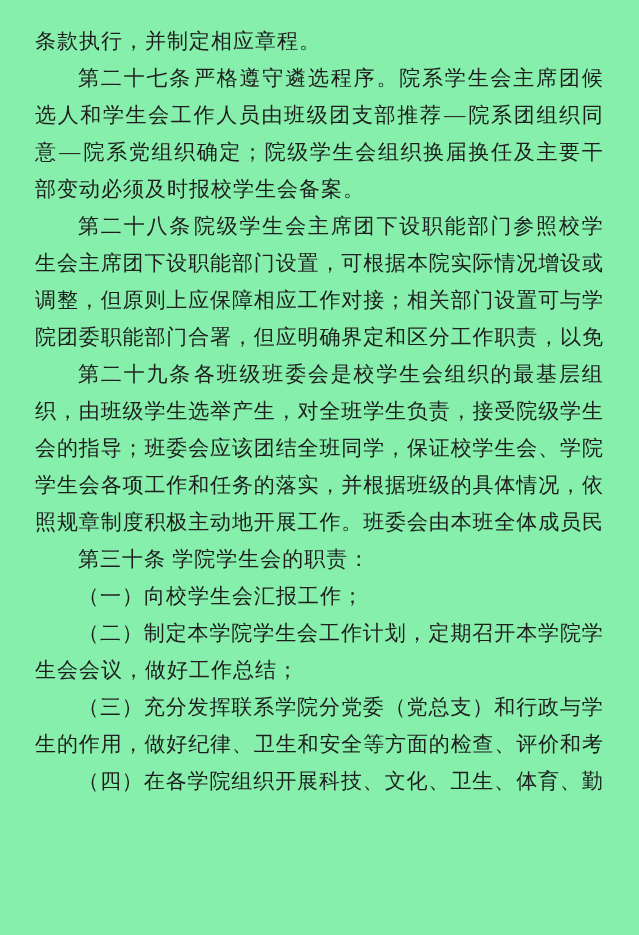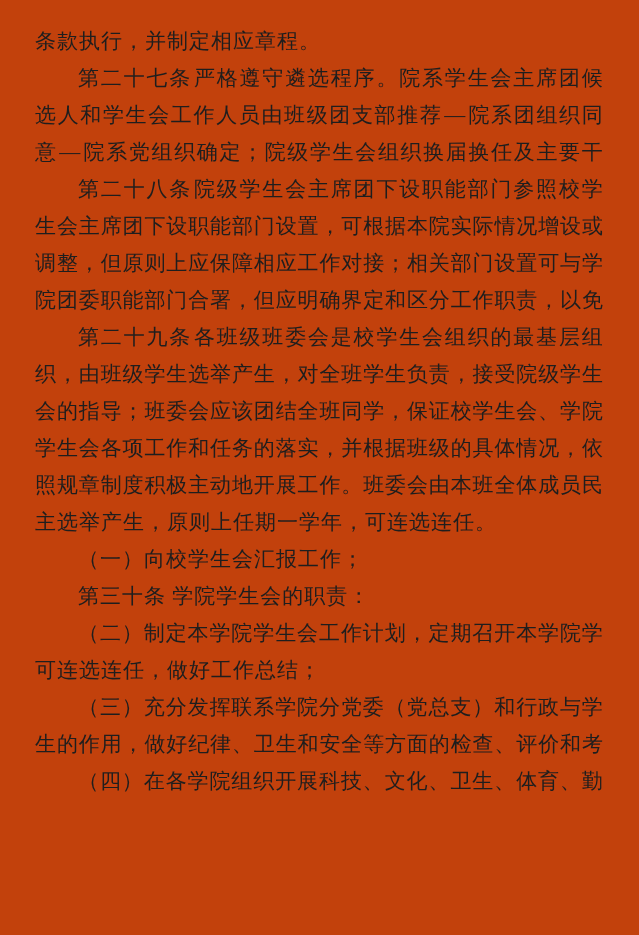--- a/index.html
+++ b/index.html
@@ -48,21 +48,21 @@
     padding-left: 43px;
   }
   
   .text-line:not(.fill) {
     letter-spacing: 1px;
   }
 </style>
 </head>
 <body>
 
-<div class="page" style="background: #c2410c; color: rgb(30, 30, 30);">
+<div class="page" style="background: #86efac; color: rgb(30, 30, 30);">
   <div class="doc-body" id="doc-body">
       <div class="para">
         <div class="text-line">条款执行，并制定相应章程。</div>
       </div>
       <div class="para">
         <div class="text-line fill indent">
           <span class="glyph">第</span>
           <span class="glyph">二</span>
           <span class="glyph">十</span>
           <span class="glyph">七</span>
@@ -138,20 +138,21 @@
           <span class="glyph">织</span>
           <span class="glyph">换</span>
           <span class="glyph">届</span>
           <span class="glyph">换</span>
           <span class="glyph">任</span>
           <span class="glyph">及</span>
           <span class="glyph">主</span>
           <span class="glyph">要</span>
           <span class="glyph">干</span>
         </div>
+        <div class="text-line">部变动必须及时报校学生会备案。</div>
       </div>
       <div class="para">
         <div class="text-line fill indent">
           <span class="glyph">第</span>
           <span class="glyph">二</span>
           <span class="glyph">十</span>
           <span class="glyph">八</span>
           <span class="glyph">条</span>
           <span class="glyph"> </span>
           <span class="glyph">院</span>
@@ -390,27 +391,26 @@
           <span class="glyph">会</span>
           <span class="glyph">由</span>
           <span class="glyph">本</span>
           <span class="glyph">班</span>
           <span class="glyph">全</span>
           <span class="glyph">体</span>
           <span class="glyph">成</span>
           <span class="glyph">员</span>
           <span class="glyph">民</span>
         </div>
-        <div class="text-line">主选举产生，原则上任期一学年，可连选连任。</div>
+      </div>
+      <div class="para">
+        <div class="text-line indent">第三十条 学院学生会的职责：</div>
       </div>
       <div class="para">
         <div class="text-line indent">（一）向校学生会汇报工作；</div>
-      </div>
-      <div class="para">
-        <div class="text-line indent">第三十条 学院学生会的职责：</div>
       </div>
       <div class="para">
         <div class="text-line fill indent">
           <span class="glyph">（</span>
           <span class="glyph">二</span>
           <span class="glyph">）</span>
           <span class="glyph">制</span>
           <span class="glyph">定</span>
           <span class="glyph">本</span>
           <span class="glyph">学</span>
@@ -425,21 +425,21 @@
           <span class="glyph">，</span>
           <span class="glyph">定</span>
           <span class="glyph">期</span>
           <span class="glyph">召</span>
           <span class="glyph">开</span>
           <span class="glyph">本</span>
           <span class="glyph">学</span>
           <span class="glyph">院</span>
           <span class="glyph">学</span>
         </div>
-        <div class="text-line">可连选连任，做好工作总结；</div>
+        <div class="text-line">生会会议，做好工作总结；</div>
       </div>
       <div class="para">
         <div class="text-line fill indent">
           <span class="glyph">（</span>
           <span class="glyph">三</span>
           <span class="glyph">）</span>
           <span class="glyph">充</span>
           <span class="glyph">分</span>
           <span class="glyph">发</span>
           <span class="glyph">挥</span>

